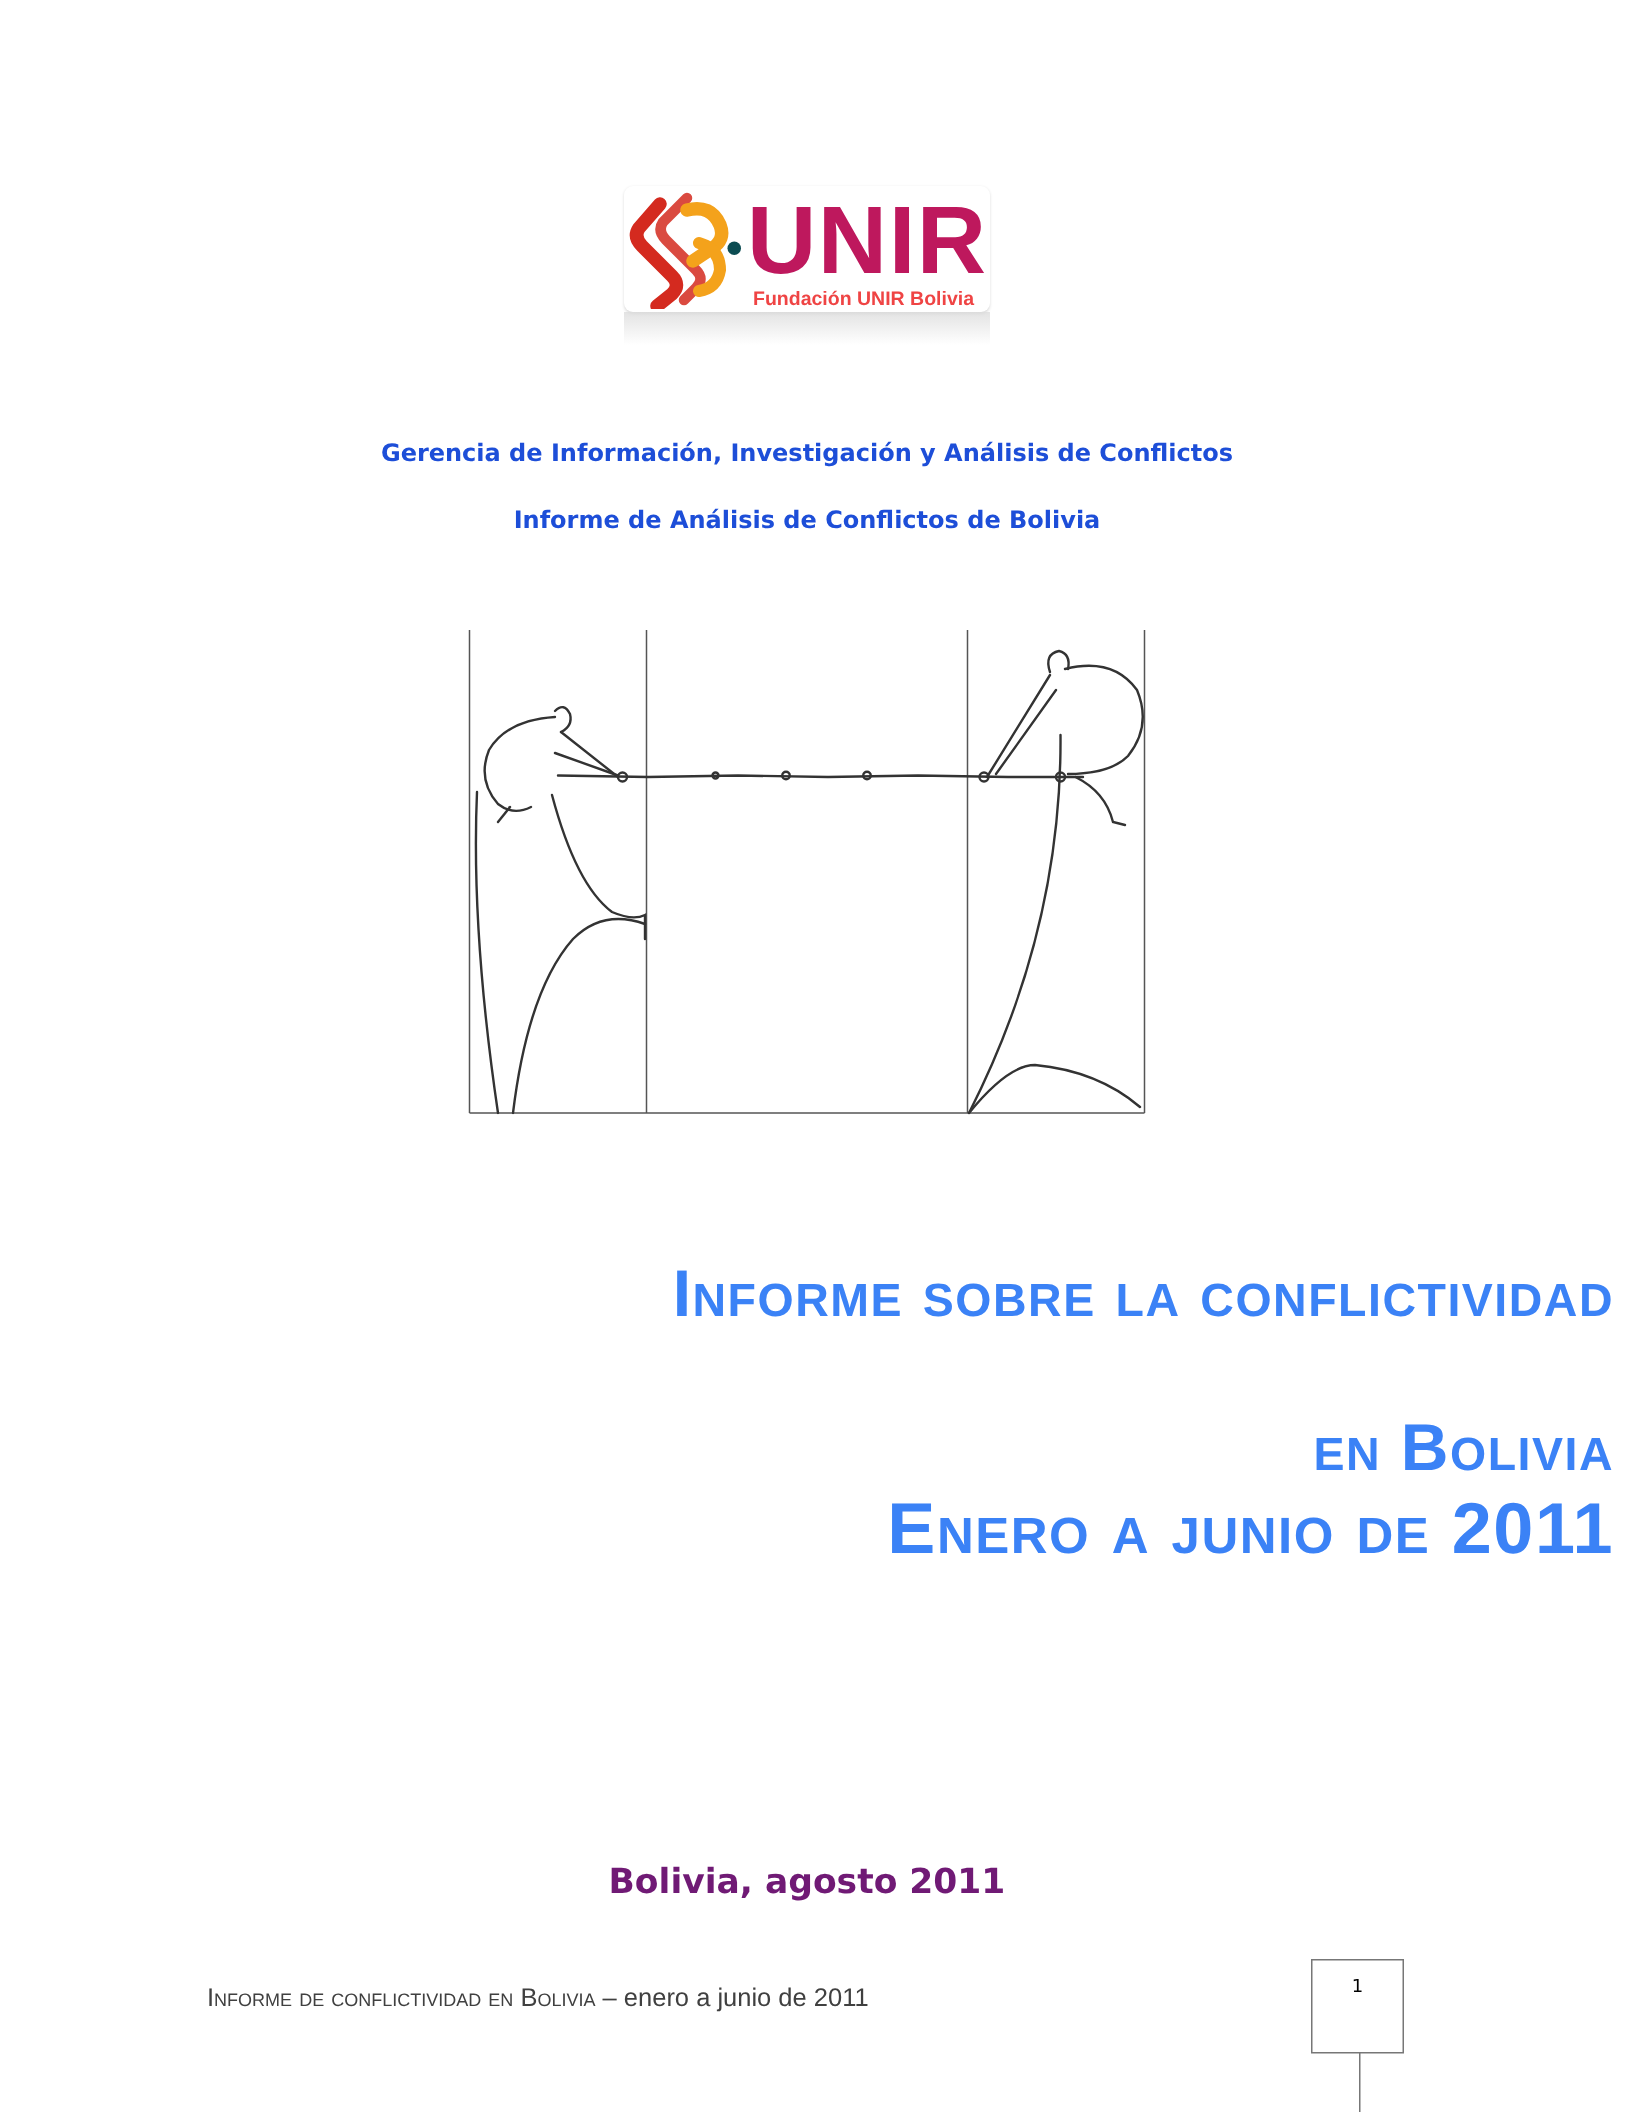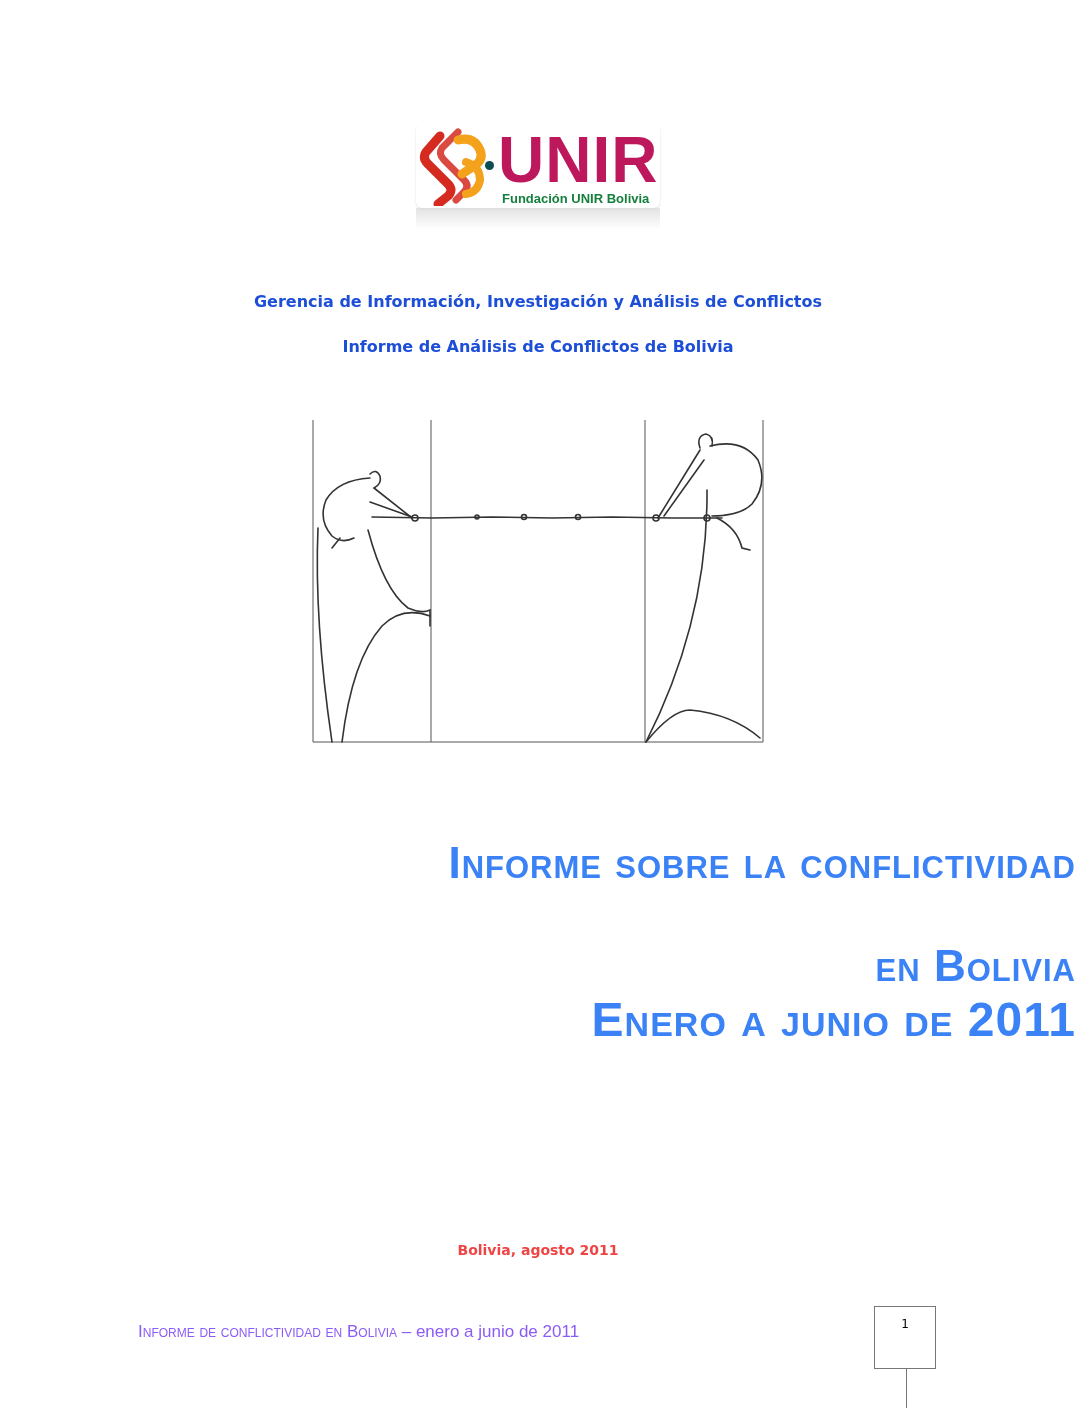--- a/index.html
+++ b/index.html
@@ -8,39 +8,39 @@
   .logo { position:absolute; left:416px; top:124px; width:244px; height:104px; }
   .logo-card { position:absolute; left:0; top:0; width:244px; height:84px; background:#fff; border-radius:6px;
     box-shadow:0 1px 2px rgba(0,0,0,0.15); overflow:hidden; }
   .logo-reflect { position:absolute; left:0; top:84px; width:244px; height:22px;
     background:linear-gradient(#dcdcdc, rgba(255,255,255,0)); opacity:0.8; }
   .logo-mark { position:absolute; left:2px; top:2px; width:74px; height:80px; }
   .logo-dot { position:absolute; left:69px; top:37px; width:9px; height:9px; border-radius:50%; background:#0c4c52; }
   .logo-word { position:absolute; left:82px; top:4px; font-family:"Liberation Sans", sans-serif; font-weight:bold;
     font-size:64px; letter-spacing:1px; color:#be185d; line-height:64px; }
   .logo-sub { position:absolute; left:86px; top:67px; font-family:"Liberation Sans", sans-serif; font-weight:bold;
-    font-size:13px; color:#15803d; }
+    font-size:13px; color:#ef4444; }
 
   .hdr { position:absolute; left:0; width:1076px; text-align:center; font-family:"DejaVu Sans", sans-serif;
     font-weight:bold; font-size:16px; color:#1d4ed8; }
   .hdr1 { top:292px; }
   .hdr2 { top:337px; }
 
   .illus { position:absolute; left:312px; top:420px; width:452px; height:323px; }
 
   .title { position:absolute; left:0; width:1076px; text-align:right; font-family:"Liberation Sans", sans-serif;
     font-weight:bold; color:#3b82f6; font-variant:small-caps; letter-spacing:1px; }
   .t1 { top:838px; font-size:44px; }
   .t2 { top:916px; font-size:44px;margin-top:25px; }
   .t3 { top:992px; font-size:48px; }
 
   .date { position:absolute; left:0; width:1076px; text-align:center; top:1242px; font-family:"DejaVu Sans", sans-serif;
-    font-weight:bold; font-size:14px; color:#ef4444; }
+    font-weight:bold; font-size:23px; color:#701a75; }
 
-  .footer { position:absolute; left:138px; top:1322px; font-family:"Liberation Sans", sans-serif; font-size:17px; color:#8b5cf6; }
+  .footer { position:absolute; left:138px; top:1322px; font-family:"Liberation Sans", sans-serif; font-size:17px; color:#404040; }
   .footer .sc { font-variant:small-caps; }
 
   .pagebox { position:absolute; left:874px; top:1306px; width:60px; height:61px; border:1px solid #777; background:#fff; }
   .pagenum { position:absolute; left:0; top:10px; width:60px; text-align:center; font-family:"DejaVu Sans", sans-serif; font-size:12px; color:#000; }
   .pageline { position:absolute; left:906px; top:1368px; width:1px; height:40px; background:#777; }
 </style>
 </head>
 <body>
 
 <div class="logo">

